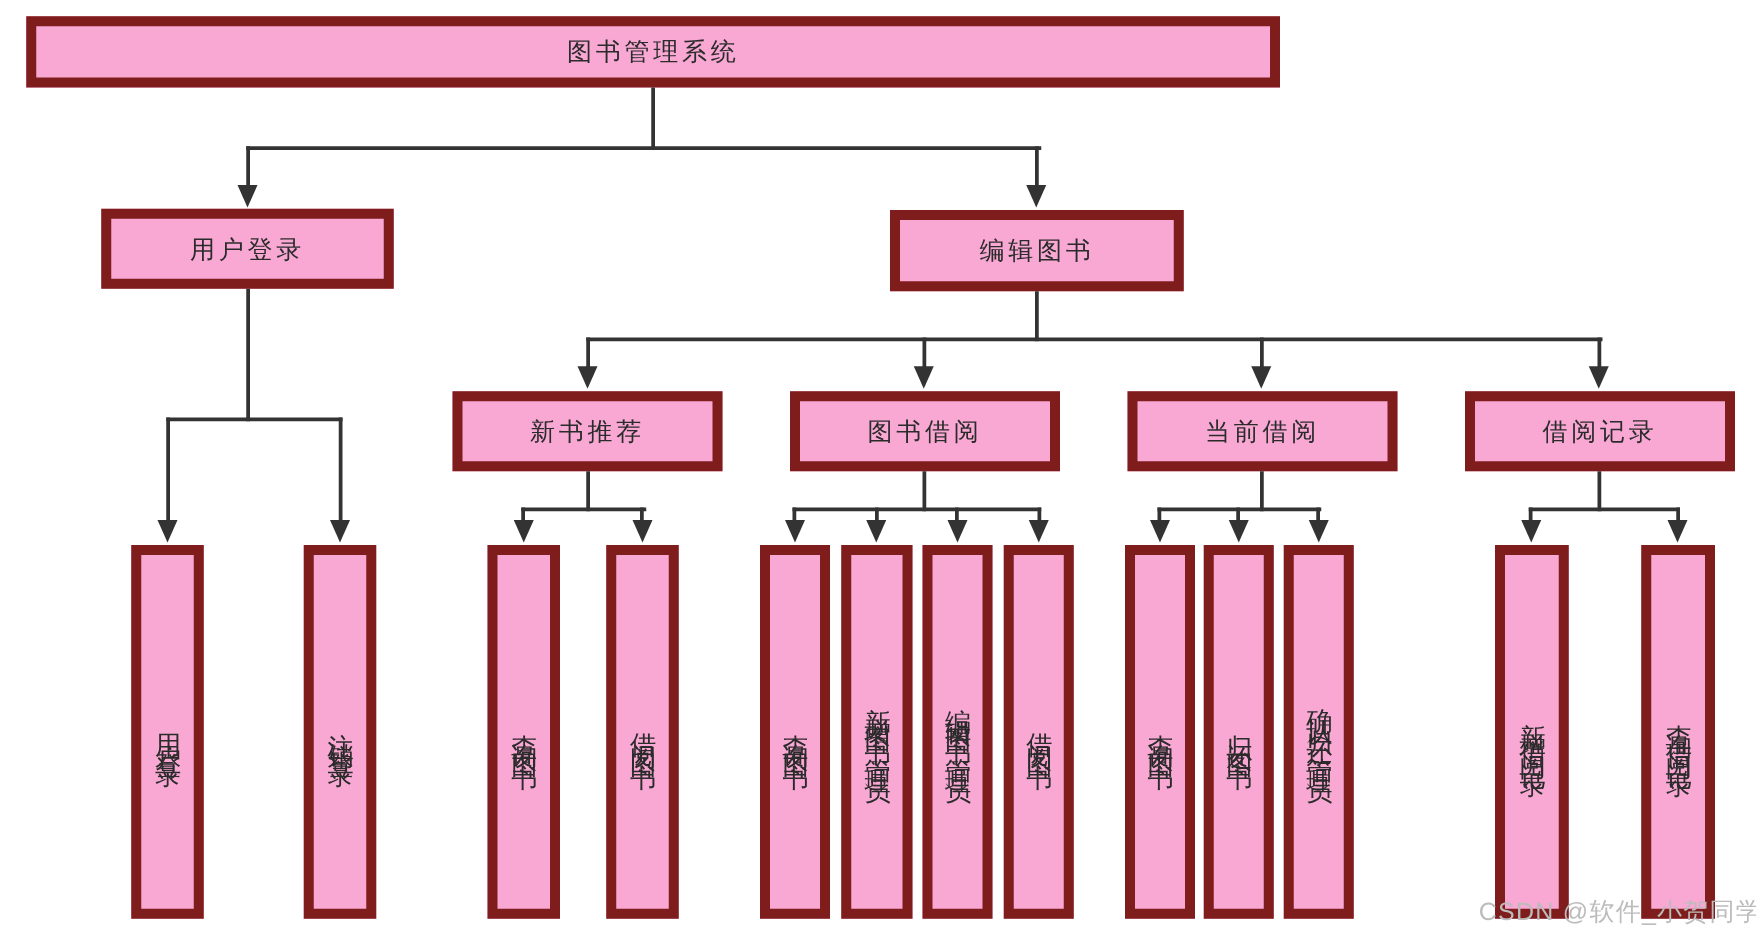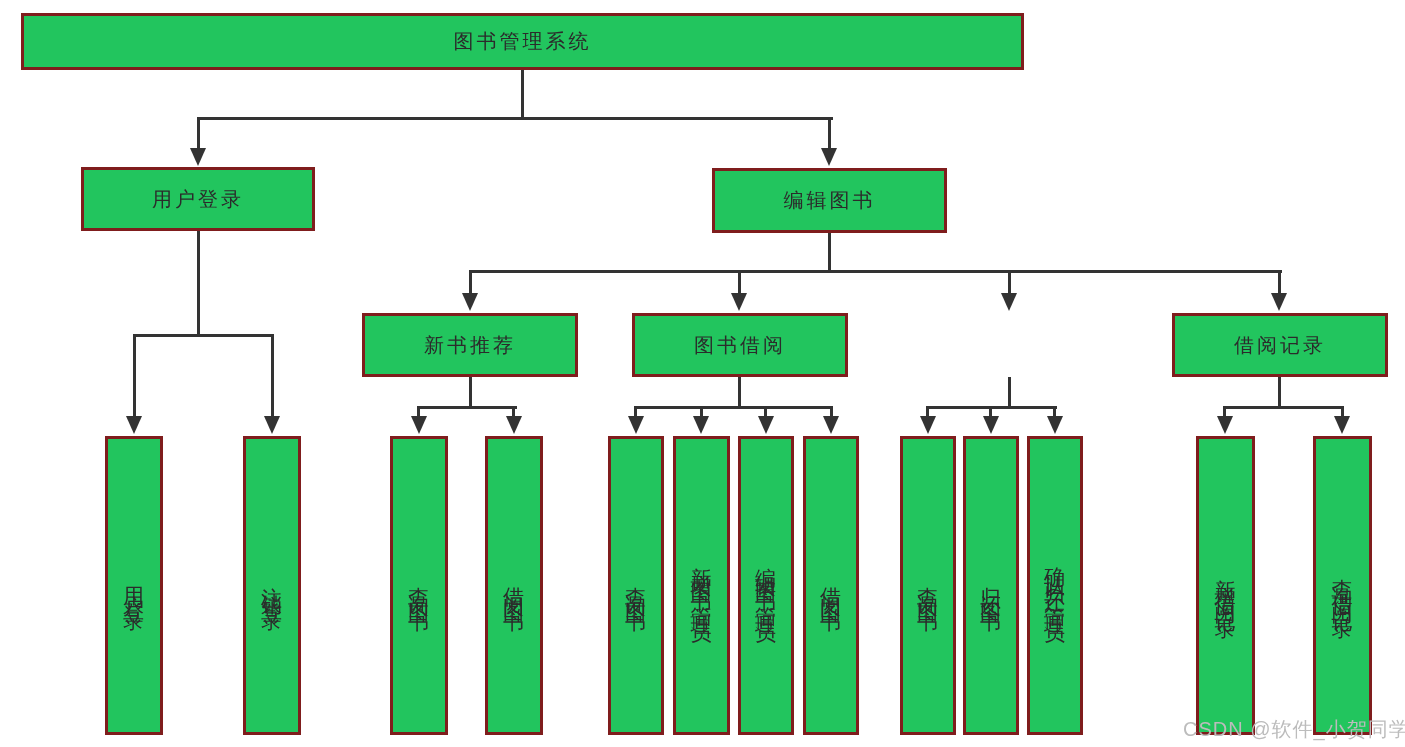--- a/index.html
+++ b/index.html
@@ -10,22 +10,22 @@
     overflow: hidden;
   }
   #stage {
     position: relative;
     width: 1405px; height: 747px;
     background: #ffffff;
   }
   .node {
     position: absolute;
     box-sizing: border-box;
-    border: 3px solid #7f1d1d;
-    background: #22c55e;
+    border: 8px solid #7f1d1d;
+    background: #f9a8d4;
     display: flex;
     align-items: center;
     justify-content: center;
     color: #2b2b2b;
     text-align: right;
   }
   .h-node { font-size: 20px; letter-spacing: 3px; white-space: nowrap; }
   .v-node .vtext {
     writing-mode: vertical-rl;
     text-orientation: mixed;
@@ -90,20 +90,23 @@
   <div class="cline" style="left:1008px; top:270px; width:3px; height:25px;"></div>
   <div class="arrow" style="left:1001px; top:293px;"></div>
   <div class="cline" style="left:1278px; top:270px; width:3px; height:25px;"></div>
   <div class="arrow" style="left:1271px; top:293px;"></div>
 
   <div class="node h-node" style="left:632px; top:313px; width:216px; height:64px;">
     <span>图书借阅</span>
   </div>
   <div class="node h-node" style="left:362px; top:313px; width:216px; height:64px;">
     <span>新书推荐</span>
+  </div>
+  <div class="node h-node" style="left:902px; top:313px; width:216px; height:64px;">
+    <span>当前借阅</span>
   </div>
   <div class="node h-node" style="left:1172px; top:313px; width:216px; height:64px;">
     <span>借阅记录</span>
   </div>
 
   <div class="cline" style="left:469px; top:377px; width:3px; height:32px;"></div>
   <div class="cline" style="left:417px; top:406px; width:100px; height:3px;"></div>
   <div class="cline" style="left:417px; top:406px; width:3px; height:12px;"></div>
   <div class="arrow" style="left:411px; top:416px;"></div>
   <div class="cline" style="left:512px; top:406px; width:3px; height:12px;"></div>

